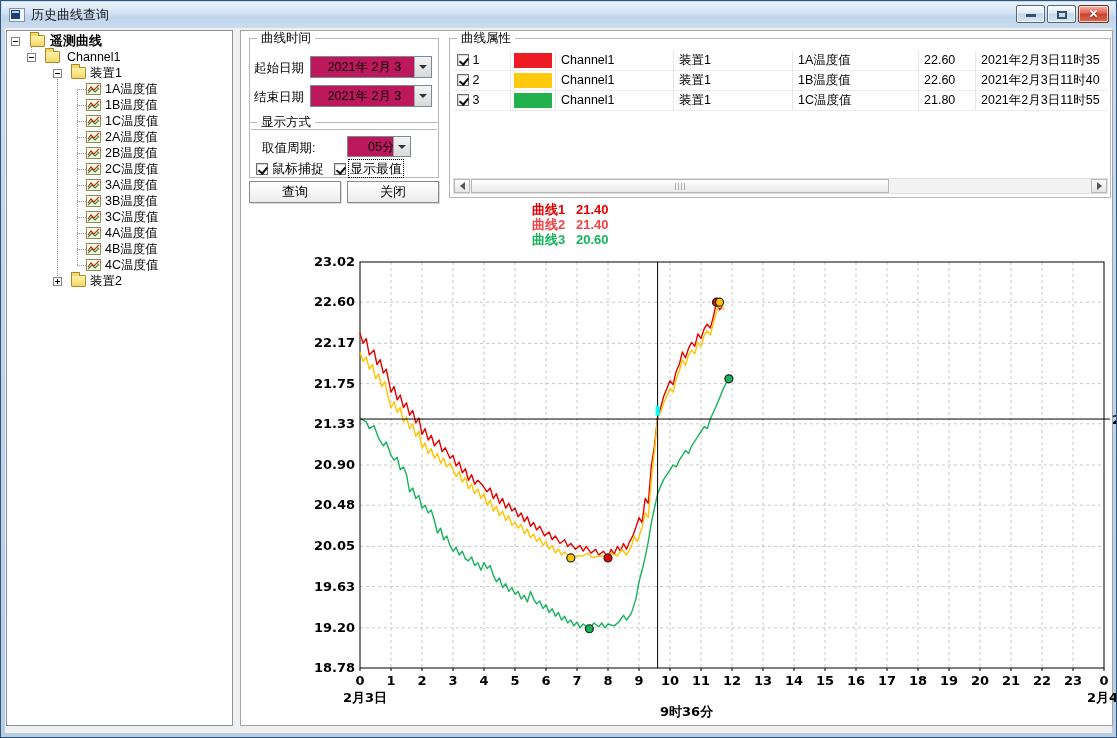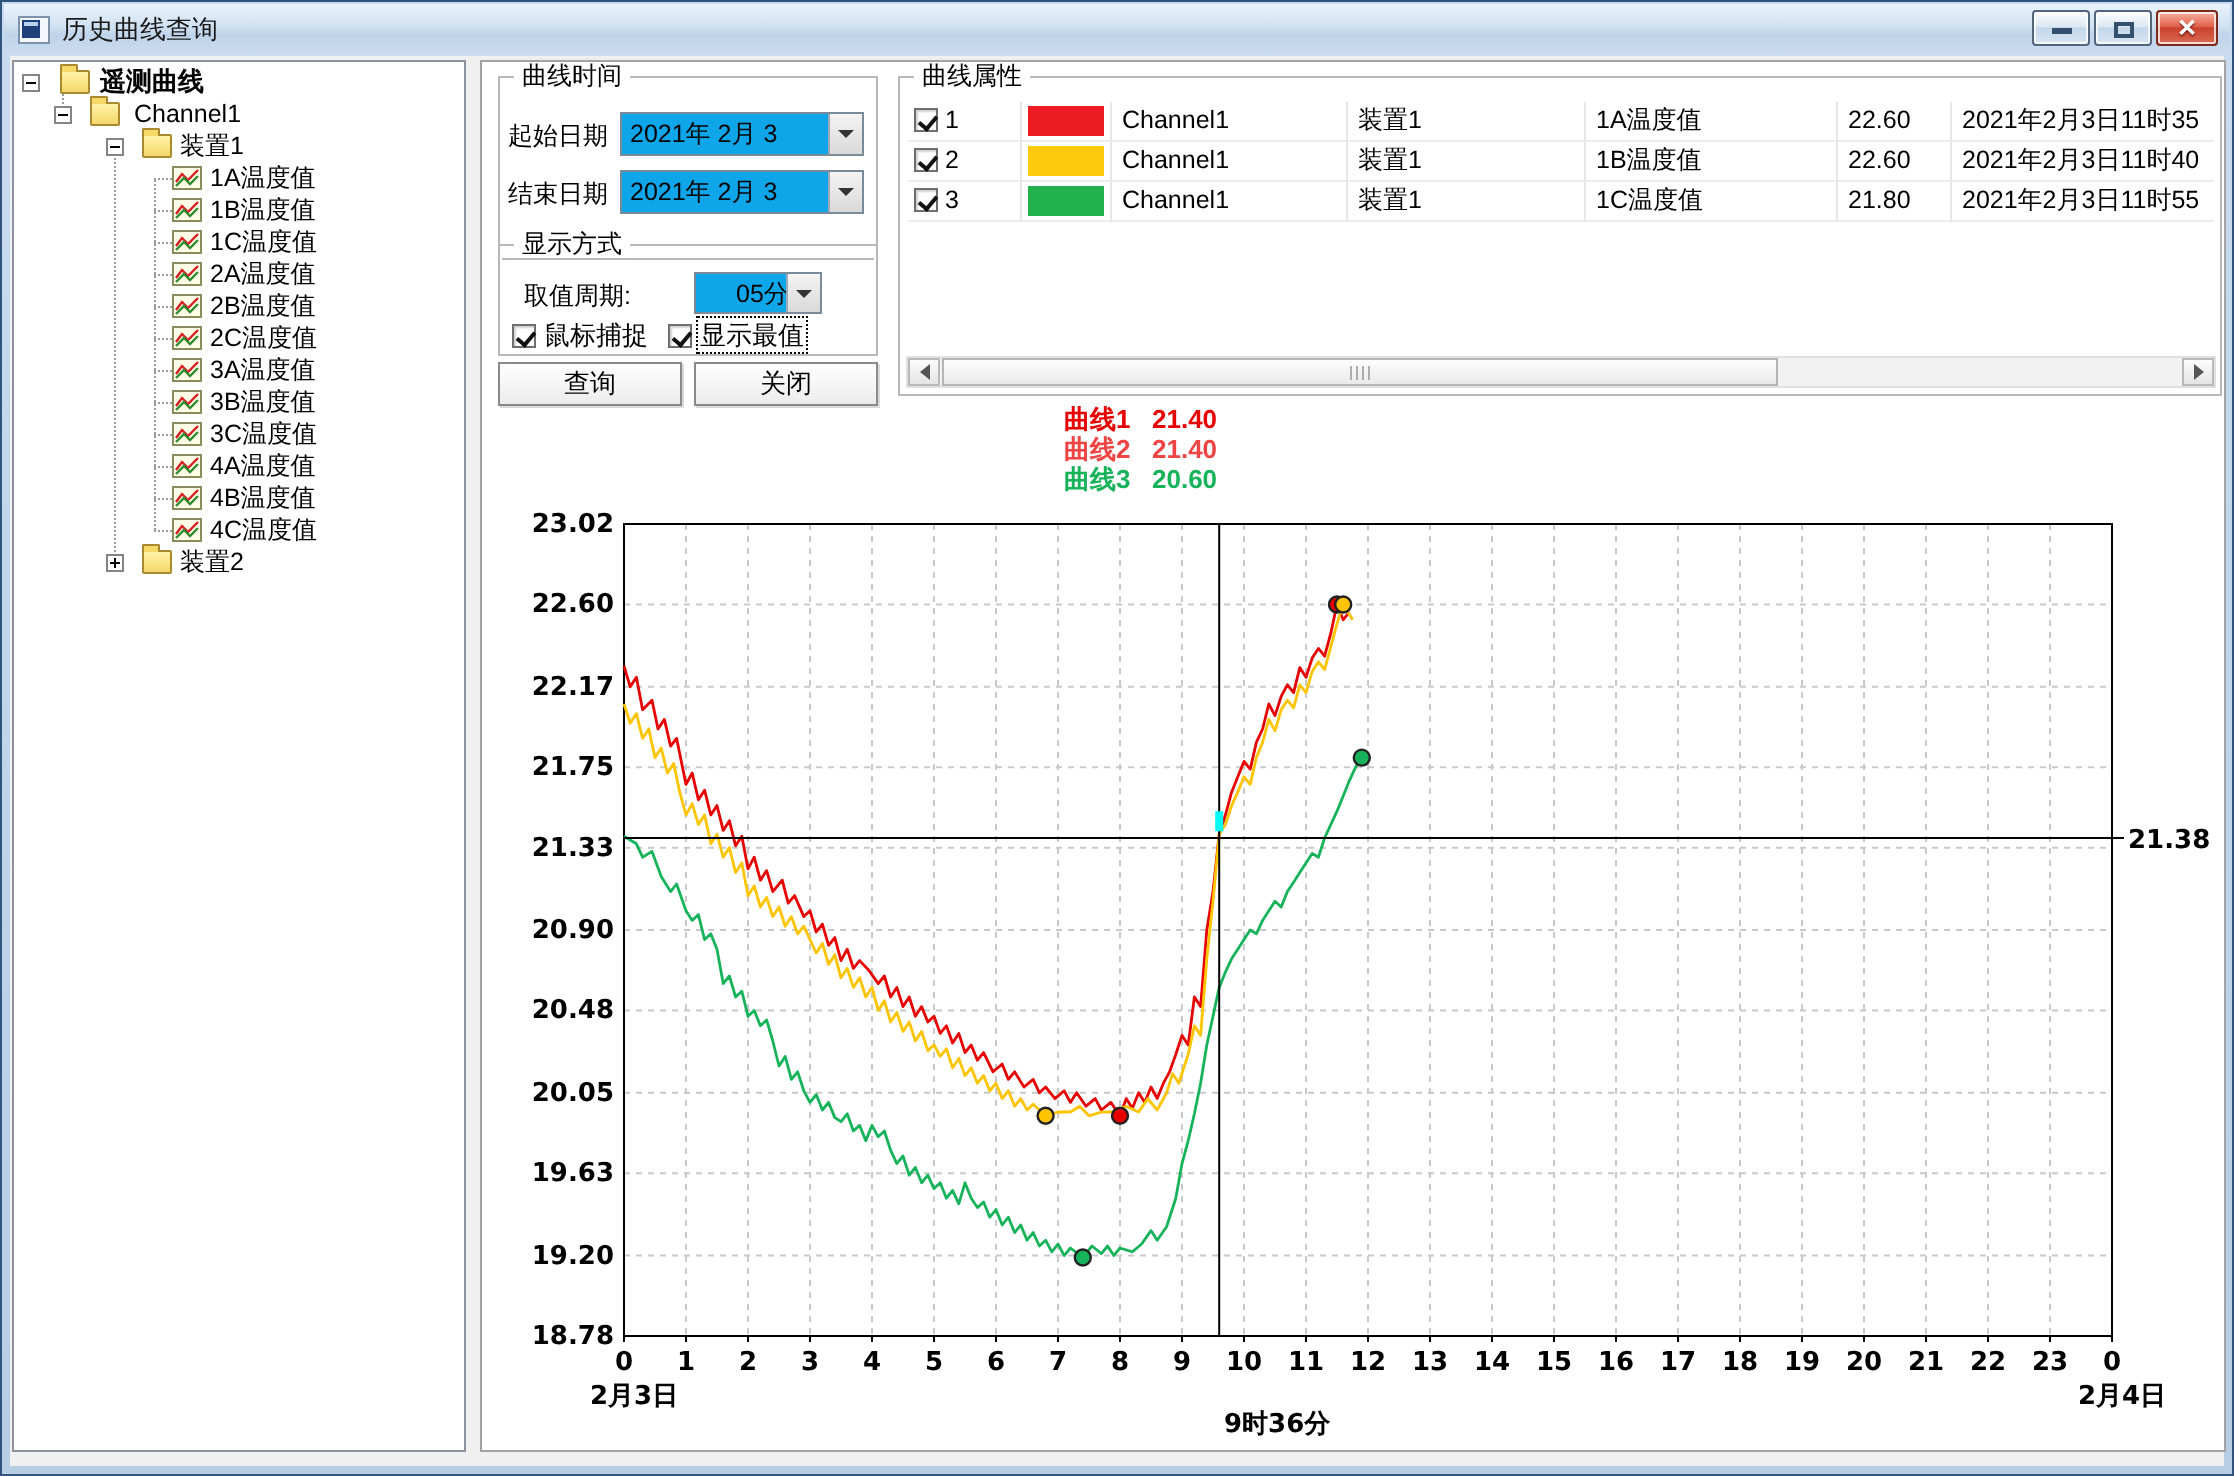--- a/index.html
+++ b/index.html
@@ -41,21 +41,21 @@
   .folder::before{content:'';position:absolute;left:-1px;top:-4px;width:7px;height:3px;
           background:#F5D76A;border:1px solid #A98A2F;border-bottom:none;border-radius:1px 1px 0 0;}
   .conn{position:absolute;border-left:1px dotted #9A9A9A;width:0;}
   .leaf-stub{position:absolute;left:70px;top:8px;width:9px;border-top:1px dotted #9A9A9A;}
   .curve-ico{position:absolute;left:79px;top:2px;}
   .tree-root-lbl{font-weight:bold;font-size:13px;}
   
   .groupbox{position:absolute;border:1px solid #B9B9B9;box-shadow:inset 0 0 0 1px #FDFDFD;}
   .gb-title{position:absolute;top:-8px;left:7px;background:#fff;padding:0 4px;font-size:12.5px;line-height:14px;}
   .fldlabel{position:absolute;font-size:12.5px;}
-  .combo{position:absolute;background:#0ea5e9;border:1px solid #7B8A99;display:flex;align-items:stretch;font-size:12.5px;}
+  .combo{position:absolute;background:#be185d;border:1px solid #7B8A99;display:flex;align-items:stretch;font-size:12.5px;text-align:center;}
   .combo .val{flex:1;padding:2px 0 0 4px;white-space:nowrap;overflow:hidden;}
   .combo .drop{width:17px;border-left:1px solid #9DA9B5;background:linear-gradient(#F4F4F4,#D9D9D9);
                display:flex;align-items:center;justify-content:center;}
   .arrow-dn{width:0;height:0;border-left:4px solid transparent;border-right:4px solid transparent;border-top:4px solid #333;}
   .cb{display:inline-block;width:12px;height:12px;border:1px solid #6E6E6E;background:#fff;position:relative;
       vertical-align:-2px;box-shadow:inset 1px 1px 1px rgba(0,0,0,.18);}
   .cb.checked::after{content:'';position:absolute;left:2.5px;top:0.5px;width:4px;height:7px;
       border:solid #111;border-width:0 2px 2px 0;transform:rotate(40deg);}
   .cblabel{font-size:13px;margin-left:4px;}
   .focus-dotted{outline:1px dotted #000;outline-offset:1px;}
@@ -80,21 +80,21 @@
   .tri-r{width:0;height:0;border-top:4px solid transparent;border-bottom:4px solid transparent;border-left:5px solid #555;}
   .sb-thumb{position:absolute;left:17px;top:0;width:418px;height:14px;
             background:linear-gradient(#FEFEFE,#E9E9E9);border:1px solid #B5B5B5;}
   .sb-thumb::after{content:'';position:absolute;left:50%;top:3px;margin-left:-5px;width:10px;height:7px;
             background:repeating-linear-gradient(90deg,#ADADAD 0 1px,transparent 1px 3px);}
   
   .legend{position:absolute;left:291px;top:171px;}
   .legend-row{height:15px;line-height:15px;font-size:13px;font-weight:bold;white-space:nowrap;}
   .legend-row .ll{display:inline-block;width:44px;}
   
-  .chart-wrap{position:absolute;left:0;top:218px;width:872px;height:478px;}
+  .chart-wrap{position:absolute;left:0;top:218px;width:872px;height:478px;padding-left:48px;}
   svg text{font-family:"DejaVu Sans","Liberation Sans",sans-serif;font-weight:bold;font-size:13px;fill:#000;}
 </style>
 </head>
 <body>
 
 <div class="window">
   <div class="titlebar">
     <div class="app-icon">
         <div class="scr"></div>
       </div>

